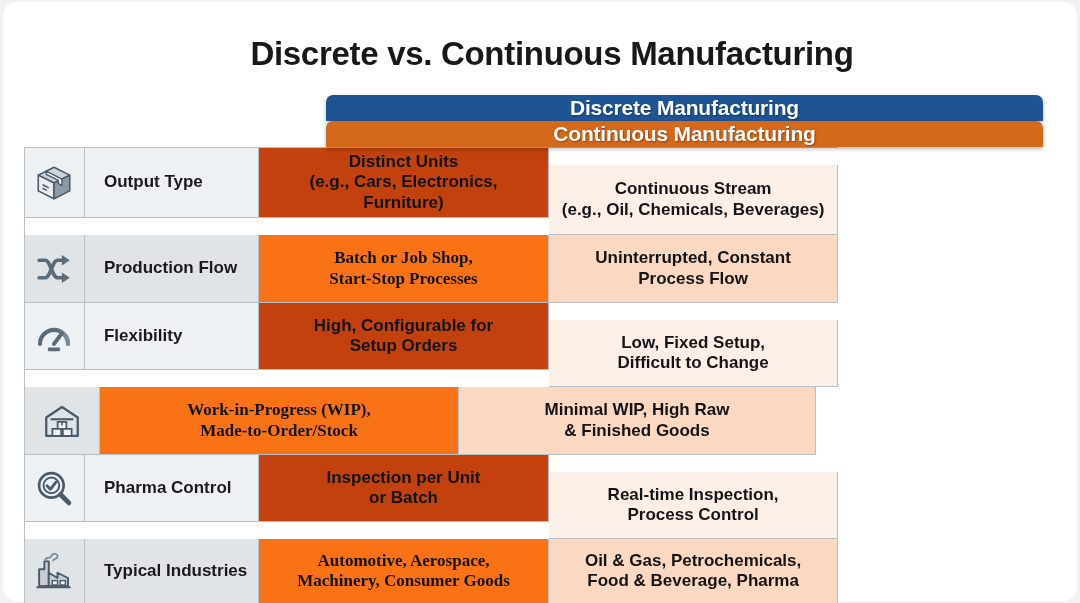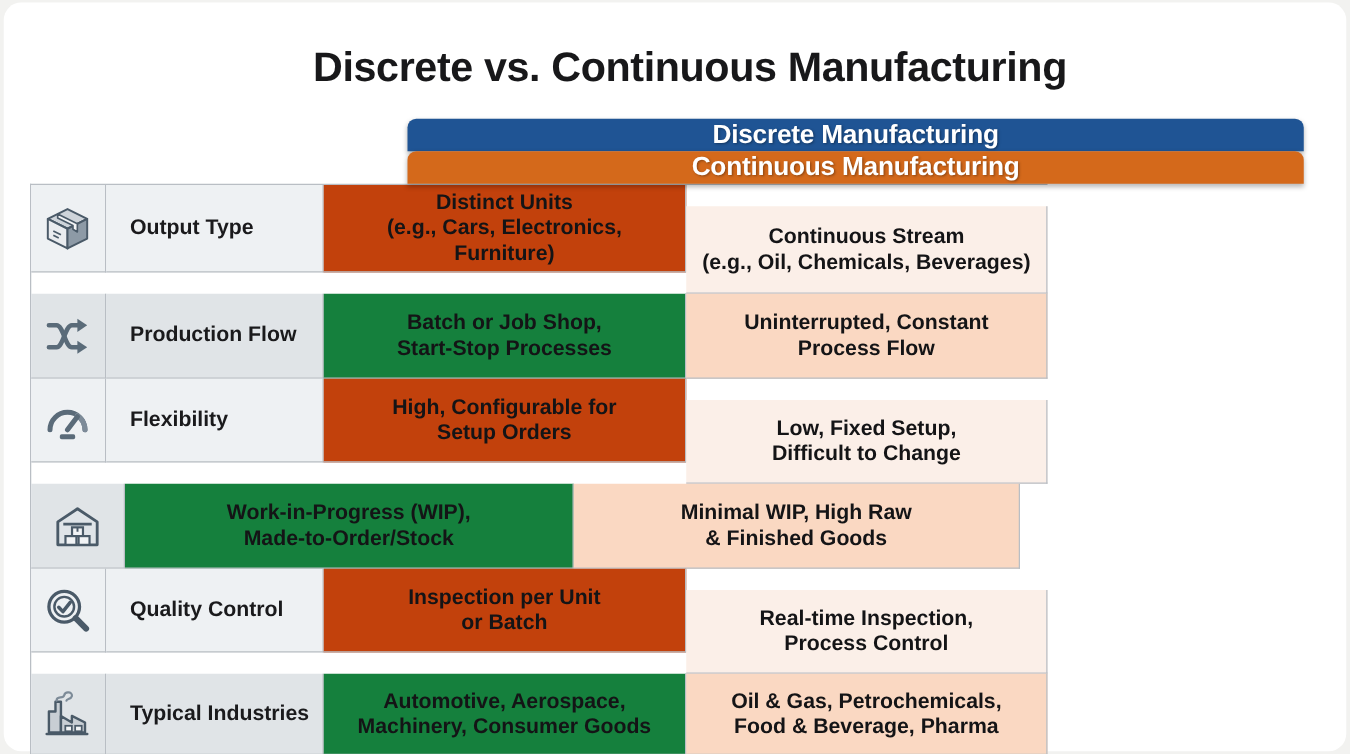--- a/index.html
+++ b/index.html
@@ -117,21 +117,21 @@
   .row.r2 .cell { height: 67px; }
   .row.r3 .cell { height: 68px; }
   .row.r4 .cell { height: 67px; }
   .row.r5 .cell { height: 65px; }
 
   
   .row.alt-a .c-icon, .row.alt-a .c-label { background: #eef1f3; }
   .row.alt-b .c-icon, .row.alt-b .c-label { background: #e0e4e7; }
 
   .row.alt-a .c-disc { background: #c2410c; }
-  .row.alt-b .c-disc { background: #15803d; }
+  .row.alt-b .c-disc { background: #f97316; font-family: Liberation Serif, serif; }
 
   .row.alt-a .c-cont { background: #fbefe8; margin-top: 17px; }
   .row.alt-b .c-cont { background: #fad8c2; }
 
   .icon-svg { display: block; }
 
   .lines span { display: block; }
 </style>
 </head>
 <body>
@@ -272,21 +272,21 @@
           <svg class="icon-svg" width="42" height="42" viewBox="0 0 48 48">
             <circle cx="21" cy="21" r="14" fill="#eef1f3" stroke="#4a5a68" stroke-width="3"></circle>
             <circle cx="21" cy="21" r="9" fill="none" stroke="#4a5a68" stroke-width="2.2"></circle>
             <path d="M16 21.5 L19.8 25.5 L26.5 17" fill="none" stroke="#4a5a68" stroke-width="3.2" stroke-linecap="round" stroke-linejoin="round"></path>
             <line x1="31.5" y1="31.5" x2="41" y2="41" stroke="#4a5a68" stroke-width="5.5" stroke-linecap="round"></line>
           </svg>
         </span>
       </div>
       <div class="cell c-label">
         <span class="lines">
-            <span>Quality Control</span>
+            <span>Pharma Control</span>
           </span>
       </div>
       <div class="cell c-disc">
         <span class="lines">
           <span>Inspection per Unit</span>
           <span>or Batch</span>
         </span>
       </div>
       <div class="cell c-cont">
         <span class="lines">

